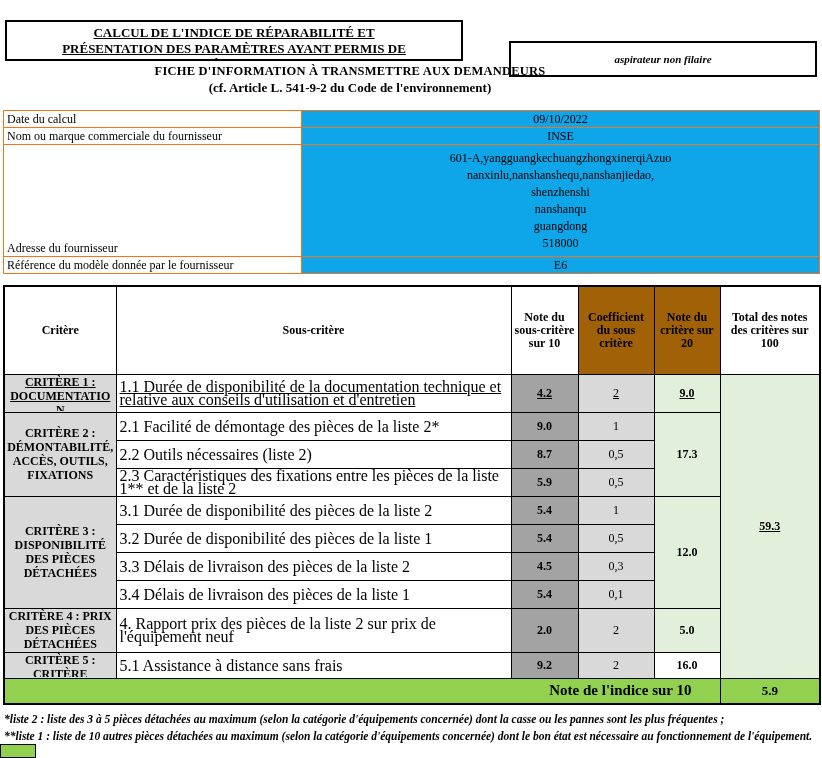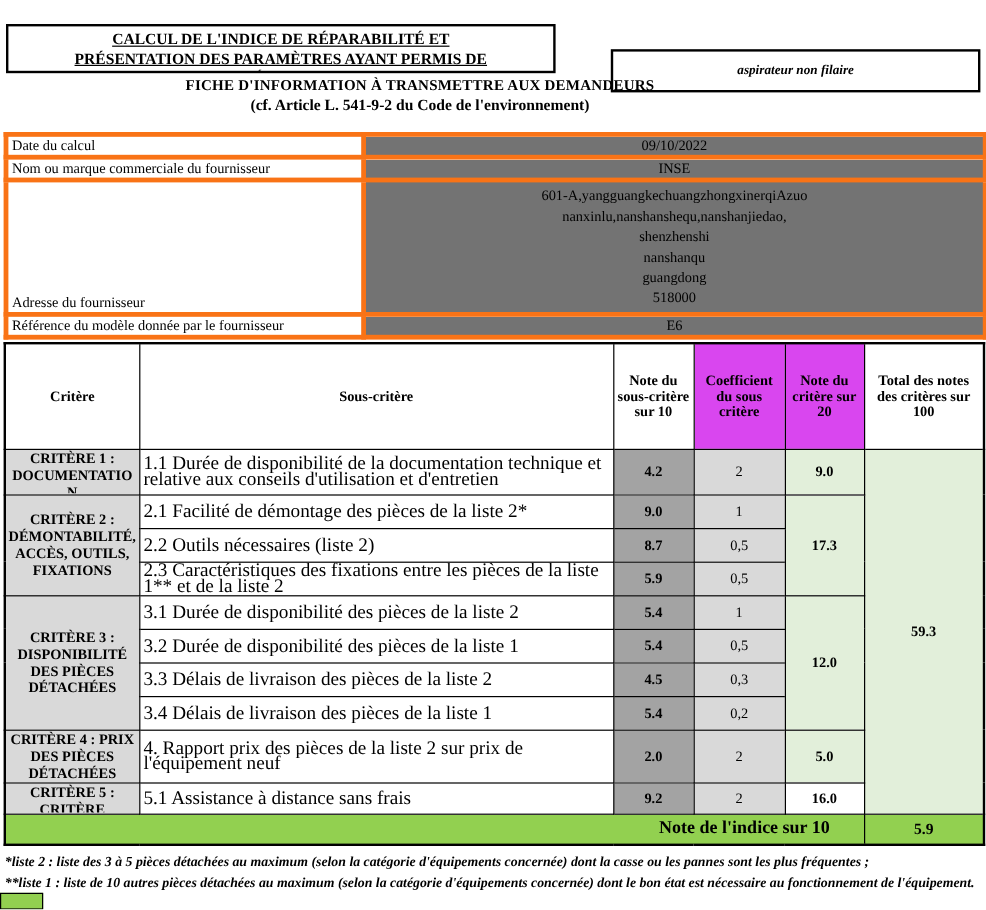--- a/index.html
+++ b/index.html
@@ -25,42 +25,42 @@
   }
   .subtitle { position:absolute; left:13px; top:64px; width:592px; text-align:center; font-weight:bold;margin-left:41px; }
   .sub1 { font-size:12.5px; letter-spacing:0.2px; }
   .sub2 { font-size:13px; margin-top:1px; }
 
   
   .info-table {
     position:absolute; left:3px; top:110px; width:816px;
     border-collapse:collapse; table-layout:fixed; font-size:12px;
   }
-  .info-table td { border:4px solid #f97316; overflow:hidden; }
+  .info-table td { border:1px solid #f97316; overflow:hidden; }
   .ilbl { padding:0 3px; vertical-align:middle; }
-  .ival { background:#737373; text-align:center; vertical-align:middle; }
+  .ival { background:#0ea5e9; text-align:center; vertical-align:middle; }
   .ir16 { height:17px; }
   .ir-addr { height:112px; }
   .addr-lbl { vertical-align:bottom;margin-top:18px; }
   .addr-line { line-height:17px; }
 
   
   .main-table {
     position:absolute; left:3px; top:285px; width:816px;
     border-collapse:collapse; table-layout:fixed;
     border:2px solid #000; font-size:12px;
   }
   .main-table th, .main-table td { border:1px solid #000; overflow:hidden; }
   .main-table th {
     font-weight:bold; text-align:center; vertical-align:middle;
     line-height:13px; padding:2px; background:#fff;
   }
-  th.gray { background:#d946ef; }
+  th.gray { background:#a16207; }
   .hrow { height:88px; }
-  .r38 { height:38px; }
+  .r38 { height:38px;text-decoration:underline; }
   .r28 { height:28px; }
   .r44 { height:44px; }
   .r26 { height:26px; }
   .crit {
     background:#d9d9d9; font-weight:bold; text-align:center; vertical-align:middle;
     line-height:14px; padding:0 2px; overflow-wrap:break-word; word-break:break-word;
   }
   .clip38 { height:36px; overflow:hidden; }
   .clip26 { height:24px; overflow:hidden; }
   .sub { text-align:left; padding:0 3px; font-size:16px; line-height:13px; vertical-align:middle; background:#fff; }
@@ -199,21 +199,21 @@
       <td class="coef">0,5</td>
     </tr>
     <tr class="r28">
       <td class="sub">3.3 Délais de livraison des pièces de la liste 2</td>
       <td class="note">4.5</td>
       <td class="coef">0,3</td>
     </tr>
     <tr class="r28">
       <td class="sub">3.4 Délais de livraison des pièces de la liste 1</td>
       <td class="note">5.4</td>
-      <td class="coef">0,2</td>
+      <td class="coef">0,1</td>
     </tr>
 
     <tr class="r44">
       <td class="crit">CRITÈRE 4 : PRIX DES PIÈCES DÉTACHÉES</td>
       <td class="sub">4. Rapport prix des pièces de la liste 2 sur prix de l'équipement neuf</td>
       <td class="note">2.0</td>
       <td class="coef">2</td>
       <td class="n20">5.0</td>
     </tr>
 

